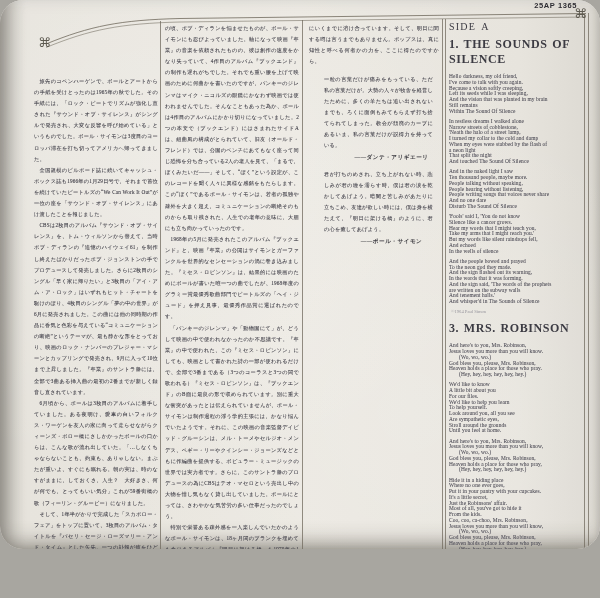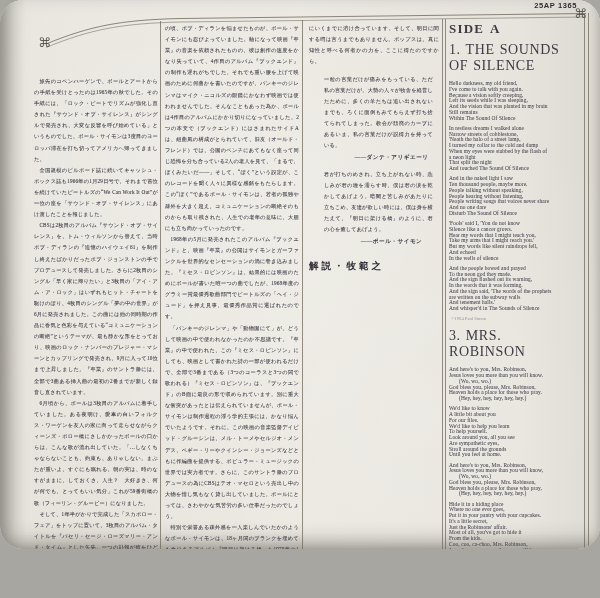--- a/index.html
+++ b/index.html
@@ -27,24 +27,24 @@
   .jp-para{font-size:5.2px;line-height:11.1px;text-align:justify;
     letter-spacing:.2px;color:#45444c;text-shadow:0 0 .4px rgba(60,58,70,.45);}
   .quote-block{margin:7px 6px 0 15px;}
   .quote-text{font-size:5.2px;line-height:11px;text-align:justify;
     letter-spacing:.2px;color:#46454d;text-shadow:0 0 .4px rgba(60,58,70,.45);}
   .attribution{font-size:5.6px;font-weight:bold;color:#3a393f;
     margin-top:3px;text-align:center;padding-left:26px;letter-spacing:.5px;}
   .kaisetsu{margin-top:14px;font-size:9.5px;font-weight:bold;
     letter-spacing:3px;color:#2f2e34;}
   .col4{left:449px;top:21px;width:130px;height:556px;}
-  .side-label{font-size:13px;letter-spacing:1.2px;color:#3c3b43;
-    margin:0 0 5px 0;word-spacing:2px;font-weight:bold;}
-  .track-title{font-size:14px;letter-spacing:.6px;word-spacing:1px;
-    color:#3c3b43;margin:2px 0 7px 0;}
+  .side-label{font-size:10px;letter-spacing:1.2px;color:#3c3b43;
+    margin:0 0 5px 0;word-spacing:2px;}
+  .track-title{font-size:12px;letter-spacing:.6px;word-spacing:1px;
+    color:#3c3b43;margin:2px 0 7px 0;font-weight:bold;}
   .stanza{margin:0 0 4.5px 0;}
   .lyric-line{font-size:5.4px;line-height:5.75px;letter-spacing:.1px;
     color:#56555e;text-shadow:0 0 .3px rgba(70,68,80,.4);white-space:nowrap;}
   .lyric-line.indent{padding-left:10px;}
   .credit{font-size:4.6px;color:#97959d;margin:1px 0 7px 2px;}
   .page-dot{position:absolute;left:293px;top:583px;width:8px;height:8px;
     border-radius:50%;background:#222019;display:flex;align-items:center;
     justify-content:center;}
   .page-dot span{color:#efede6;font-size:5px;line-height:5px;
     font-family:"Liberation Sans",sans-serif;}
@@ -93,21 +93,20 @@
   <div class="col" style="left:309px;top:23px;width:130px;height:554px;">
       <div class="jp-para">にいくまでに溶け合っています。そして、明日に関する噂は言うまでもありません。ポップスは、真に知性と呼べる何者かの力を、ここに得たのですから。</div>
       <div class="quote-block">
         <div class="quote-text">一粒の言葉だけが痛みをもっている、ただ私の言葉だけが。大勢の人々が牧舎を経営したために、多くの羊たちは追い出されないまでも、ろくに面倒もみてもらえず打ち捨てられてしまった。教会が頽廃のカーブにあるいま、私の言葉だけが説得力を持っている。</div>
         <div class="attribution">――ダンテ・アリギエーリ</div>
       </div>
       <div class="quote-block">
         <div class="quote-text">君が打ちのめされ、立ち上がれない時、悲しみが君の瞳を濡らす時、僕は君の涙を乾かしてあげよう。暗闇と苦しみがあたりに立ちこめ、友達が欲しい時には、僕は身を横たえて、『明日に架ける橋』のように、君の心を癒してあげよう。</div>
         <div class="attribution">――ポール・サイモン</div>
       </div>
-      <div class="kaisetsu">解説・牧範之</div>
     </div>
 
   <div class="col col4">
     <div class="side-label">SIDE A</div>
     <div>
         <div class="track-title">1. THE SOUNDS OF SILENCE</div>
         <div class="stanza">
           <div class="lyric-line">Hello darkness, my old friend,</div>
           <div class="lyric-line">I've come to talk with you again.</div>
           <div class="lyric-line">Because a vision softly creeping,</div>

